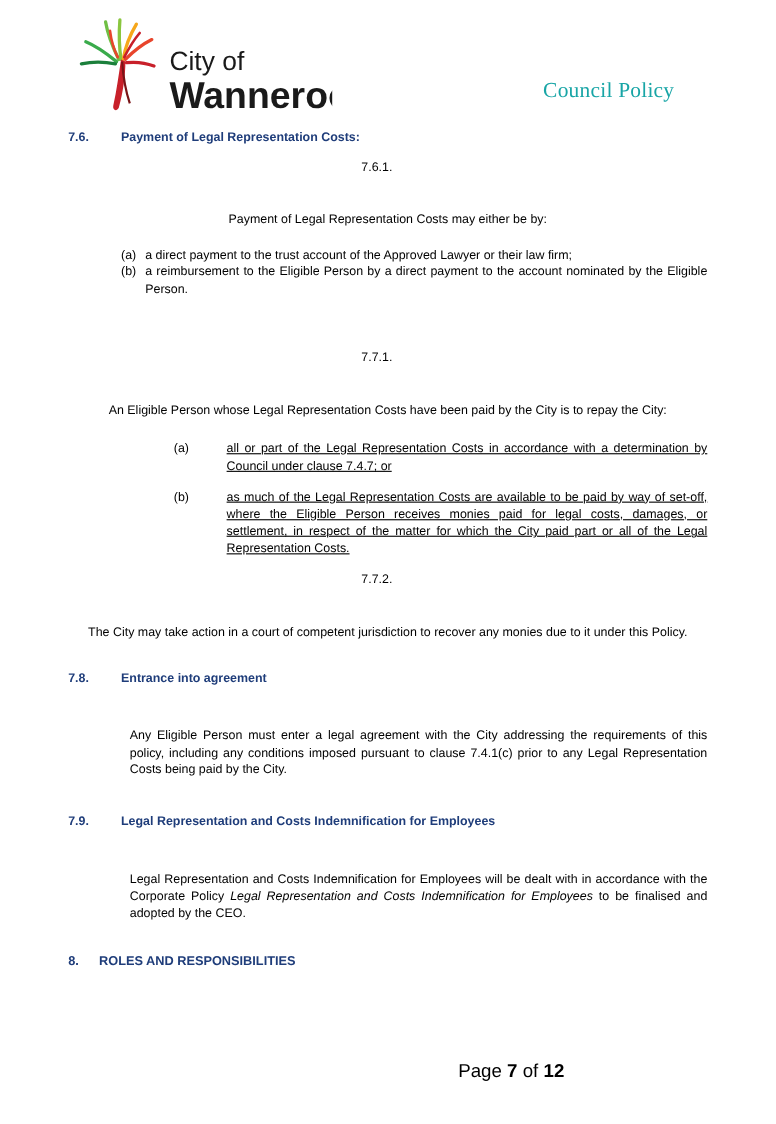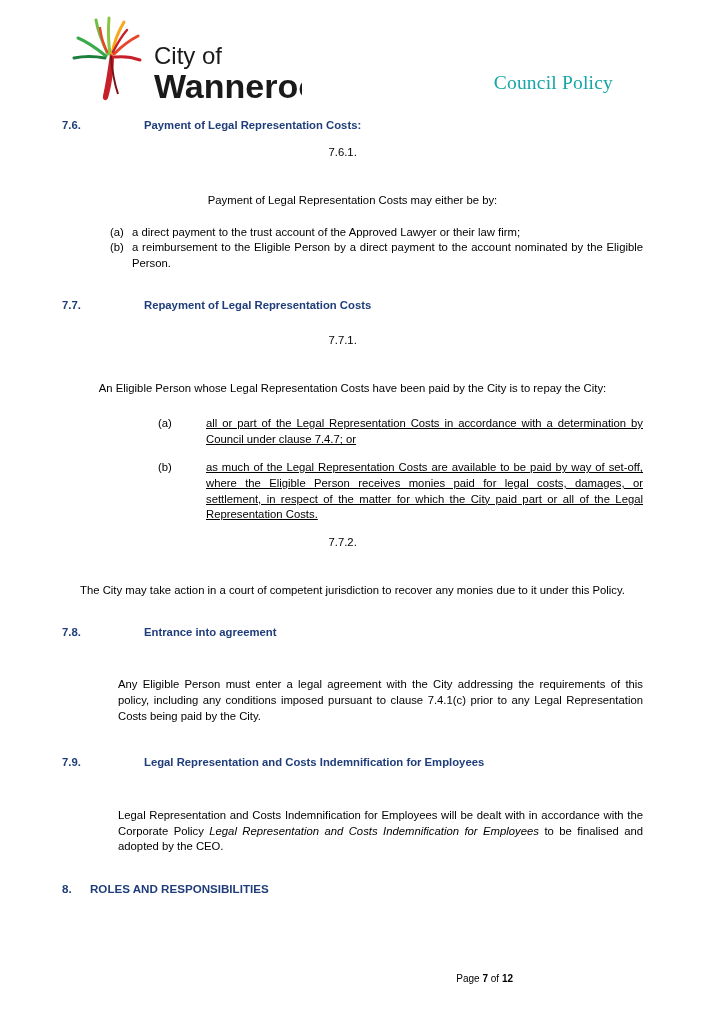--- a/index.html
+++ b/index.html
@@ -57,21 +57,20 @@
     width: 705px;
     padding: 0 62px;
     box-sizing: border-box;
   }
   .h-blue {
     color: #1f3d7a;
     font-weight: bold;
     font-size: 11.3px;
     margin: 0;
     line-height: 1.35;
-    gap: 34px;
   }
   .h-row {
     display: flex;
     align-items: baseline;
   }
   .h-num {
     width: 48px;
     flex: 0 0 48px;
   }
   .h-text {
@@ -151,21 +150,21 @@
   em.i { font-style: italic; }
   
   .footer {
     position: absolute;
     left: 0;
     bottom: 38px;
     width: 575px;
     padding: 0 62px;
     box-sizing: border-box;
     text-align: right;
-    font-size: 10px;
+    font-size: 17px;
   }
   .footer b { font-weight: bold; }
 </style>
 </head>
 <body>
 
 <div class="page">
 
   <div class="header">
     <div class="logo-wrap">
@@ -215,24 +214,20 @@
         <span class="bdy">a direct payment to the trust account of the Approved Lawyer or their law firm;</span>
       </div>
       <div class="lettered">
         <span class="lbl">(b)</span>
         <span class="bdy">a reimbursement to the Eligible Person by a direct payment to the account nominated by the Eligible Person.</span>
       </div>
     </div>
 
     <div class="spacer-26"></div>
 
-    <div class="h-row h-blue">
-      <span class="h-num">7.7.</span>
-      <span class="h-text">Repayment of Legal Representation Costs</span>
-    </div>
 
     <div class="spacer-20"></div>
 
     <div class="num-row">
       <span class="num">7.7.1.</span>
       <span class="txt">An Eligible Person whose Legal Representation Costs have been paid by the City is to repay the City:</span>
     </div>
 
     <div class="spacer-20"></div>
 

